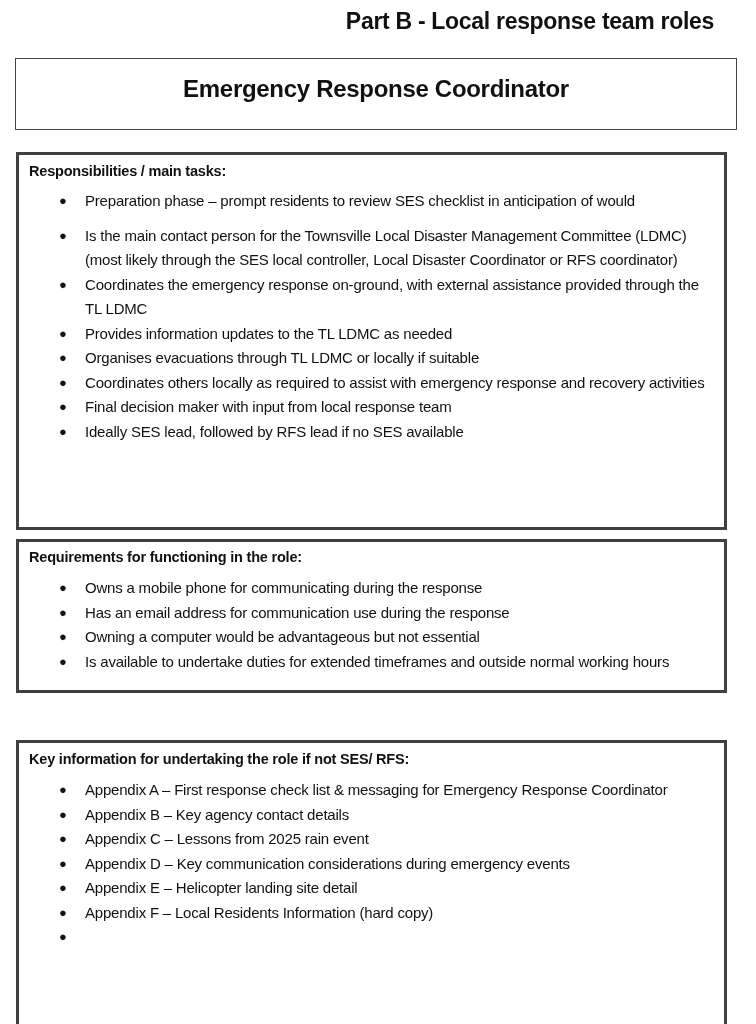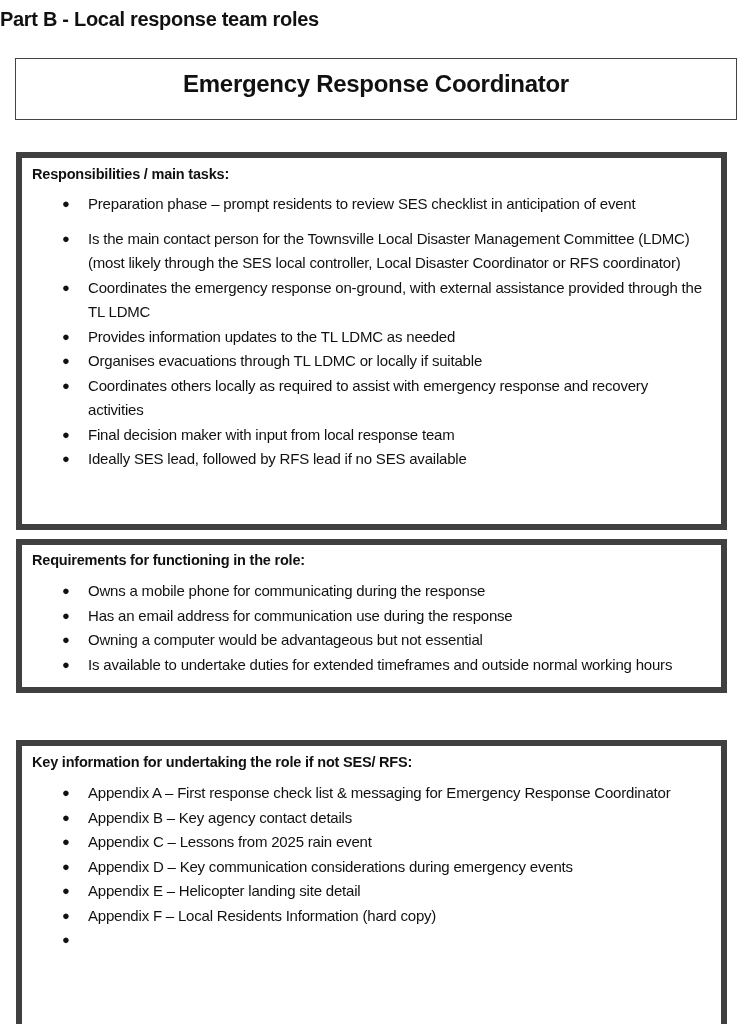--- a/index.html
+++ b/index.html
@@ -2,31 +2,31 @@
 <html><head>
   <meta charset="utf-8">
   <style>
     html, body { margin: 0; padding: 0; background: #ffffff; }
     body {
       width: 756px; height: 1024px; position: relative; overflow: hidden;
       font-family: "Liberation Sans", sans-serif; color: #111;
     }
     .page-heading {
       position: absolute; left: 0; top: 8px; width: 714px;
-      text-align: left; font-weight: bold; font-size: 20px; letter-spacing: -0.3px;
+      text-align: right; font-weight: bold; font-size: 23px; letter-spacing: -0.3px;
     }
     .title-box {
-      position: absolute; left: 15px; top: 58px; width: 722px; height: 62px;
+      position: absolute; left: 15px; top: 58px; width: 722px; height: 72px;
       border: 1px solid #444; box-sizing: border-box;
       display: flex; align-items: center; justify-content: center;
     }
     .title-box span { font-weight: bold; font-size: 24px; letter-spacing: -0.3px; margin-top: -10px; }
     .section {
       position: absolute; left: 16px; width: 711px; box-sizing: border-box;
-      border: 6px solid #404040; padding: 0 10px;
+      border: 3px solid #404040; padding: 0 10px;
     }
     .section h3 {
       margin: 0; font-size: 14.5px; font-weight: bold; letter-spacing: -0.2px;
     }
     .section ul { list-style: none; margin: 0; padding: 0; }
     .section li {
       position: relative; padding-left: 56px; padding-right: 6px;
       font-size: 15px; line-height: 24.5px; letter-spacing: -0.2px;
     }
     .section li .bullet {
@@ -52,21 +52,21 @@
 
 <div class="page-heading">Part B - Local response team roles</div>
 
 <div class="title-box">
   <span>Emergency Response Coordinator</span>
 </div>
 
 <div class="section" id="sec-resp">
   <h3>Responsibilities / main tasks:</h3>
   <ul>
-    <li class="first"><span class="bullet">●</span><span>Preparation phase – prompt residents to review SES checklist in anticipation of event</span></li>
+    <li class="first"><span class="bullet">●</span><span>Preparation phase – prompt residents to review SES checklist in anticipation of would</span></li>
     <li><span class="bullet">●</span><span>Is the main contact person for the Townsville Local Disaster Management Committee (LDMC) (most likely through the SES local controller, Local Disaster Coordinator or RFS coordinator)</span></li>
     <li><span class="bullet">●</span><span>Coordinates the emergency response on-ground, with external assistance provided through the TL LDMC</span></li>
     <li><span class="bullet">●</span><span>Provides information updates to the TL LDMC as needed</span></li>
     <li><span class="bullet">●</span><span>Organises evacuations through TL LDMC or locally if suitable</span></li>
     <li><span class="bullet">●</span><span>Coordinates others locally as required to assist with emergency response and recovery activities</span></li>
     <li><span class="bullet">●</span><span>Final decision maker with input from local response team</span></li>
     <li><span class="bullet">●</span><span>Ideally SES lead, followed by RFS lead if no SES available</span></li>
   </ul>
 </div>
 

